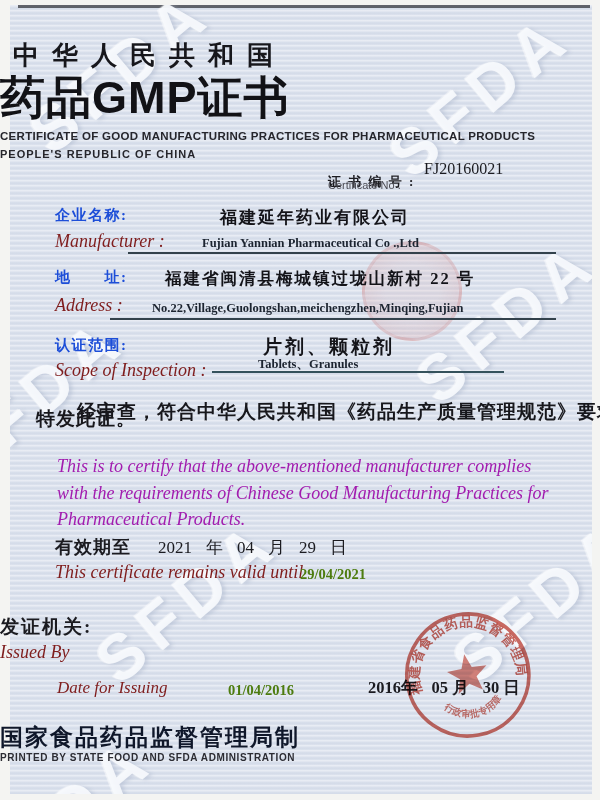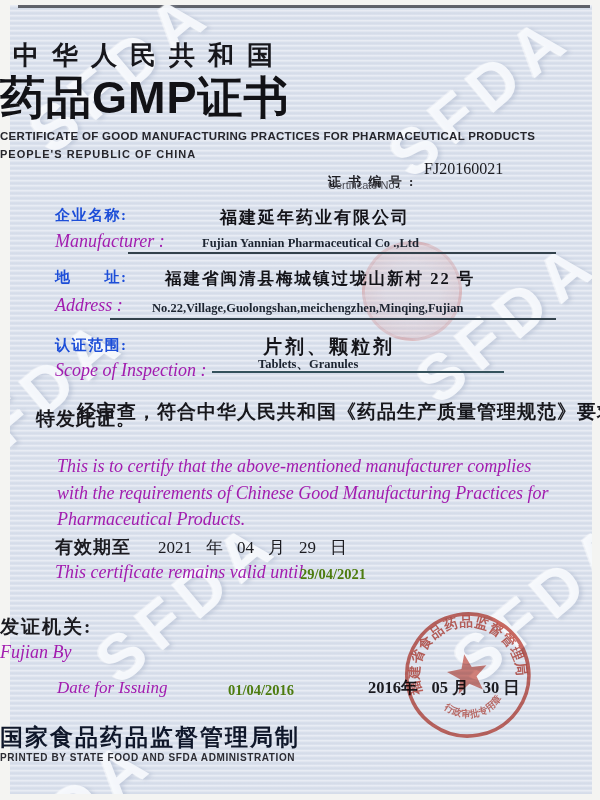--- a/index.html
+++ b/index.html
@@ -27,21 +27,21 @@
     transform:rotate(-40deg);transform-origin:left center;white-space:nowrap;
     pointer-events:none;
   }
   
   .ct{position:absolute;z-index:2;color:#1b1b20;white-space:nowrap;}
   .center{left:0;right:0;}
   .cn-title{font-size:26px;font-weight:bold;letter-spacing:13px;padding-left:13px;color:#17171c;}
   .gmp-title{font-family:"Liberation Sans", sans-serif;font-size:45px;font-weight:700;letter-spacing:1px;color:#121216;}
   .sub-en{font-family:"Liberation Sans", sans-serif;font-weight:bold;color:#26262c;}
   .label-cn{font-size:15px;font-weight:bold;letter-spacing:1.5px;color:#1d4ed8;}
-  .label-it{font-style:italic;font-size:18px;color:#a21caf;}
+  .label-it{font-style:italic;font-size:18px;color:#7f1d1d;}
   .val-cn{font-size:17px;font-weight:bold;letter-spacing:2px;color:#141419;}
   .val-en{font-size:12.5px;font-weight:bold;color:#1c2430;}
   .uline{position:absolute;z-index:2;height:2px;background:#33424c;}
   .stmt-cn{font-size:19px;font-weight:bold;letter-spacing:1px;color:#17171c;}
   .stmt-en{font-style:italic;font-size:18px;line-height:26.5px;color:#a21caf;white-space:normal;}
   .bold-date{font-weight:bold;font-size:14.5px;color:#4d7c0f;}
   .cn-date span{margin-right:14px;}
   
   .seal{position:absolute;z-index:3;mix-blend-mode:multiply;opacity:.88;transform:rotate(-10deg);}
   .seal-faint{
@@ -101,21 +101,21 @@
 <div class="ct stmt-en" style="left:57px;top:453px;width:508px">This is to certify that the above-mentioned manufacturer complies with the requirements of Chinese Good Manufacturing Practices for Pharmaceutical Products.</div>
 
 <div class="ct" style="left:55px;top:535px;font-size:18px;font-weight:bold;letter-spacing:1px">有效期至</div>
 <div class="ct cn-date" style="left:158px;top:536px;font-size:17px;font-weight:normal">
   <span>2021</span><span>年</span><span>04</span><span>月</span><span>29</span><span>日</span>
 </div>
 <div class="ct label-it" style="left:55px;top:562px">This certificate remains valid until</div>
 <div class="ct bold-date" style="left:300px;top:566px">29/04/2021</div>
 
 <div class="ct center" style="top:614px;font-size:19px;font-weight:bold;letter-spacing:2px">发证机关:</div>
-<div class="ct center label-it" style="top:642px">Fujian By</div>
+<div class="ct center label-it" style="top:642px">Issued By</div>
 
 <div class="ct label-it" style="left:57px;top:678px;font-size:17px">Date for Issuing</div>
 <div class="ct bold-date" style="left:228px;top:682px">01/04/2016</div>
 <div class="ct cn-date" style="left:368px;top:677px;font-size:16.5px;font-weight:bold">
   <span>2016年</span><span>05 月</span><span>30 日</span>
 </div>
 
 <div class="ct center" style="top:722px;font-size:23px;font-weight:bold;letter-spacing:2px;color:#0f172a">国家食品药品监督管理局制</div>
 <div class="ct center" style="top:752px;font-size:10px;font-weight:bold;letter-spacing:0.6px;font-family:'Liberation Sans',sans-serif;color:#2c2c33">PRINTED BY STATE FOOD AND SFDA ADMINISTRATION</div>
 

